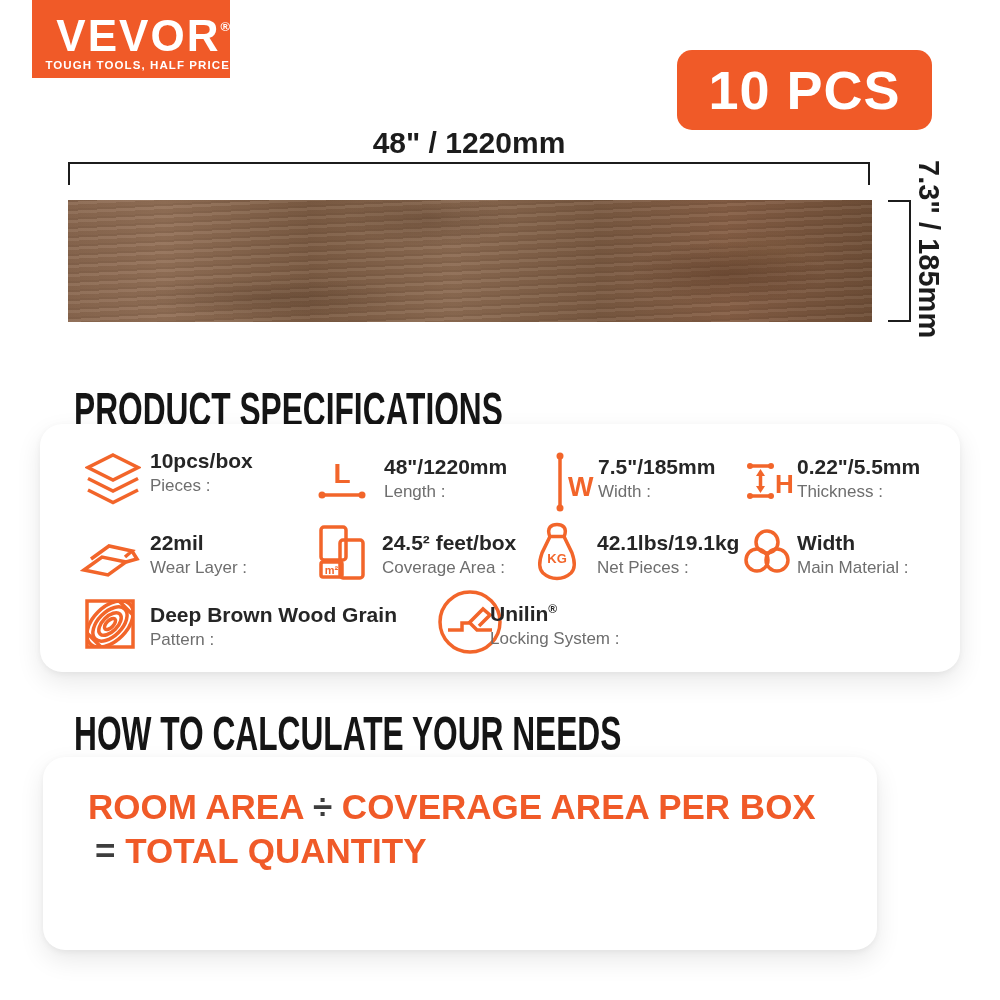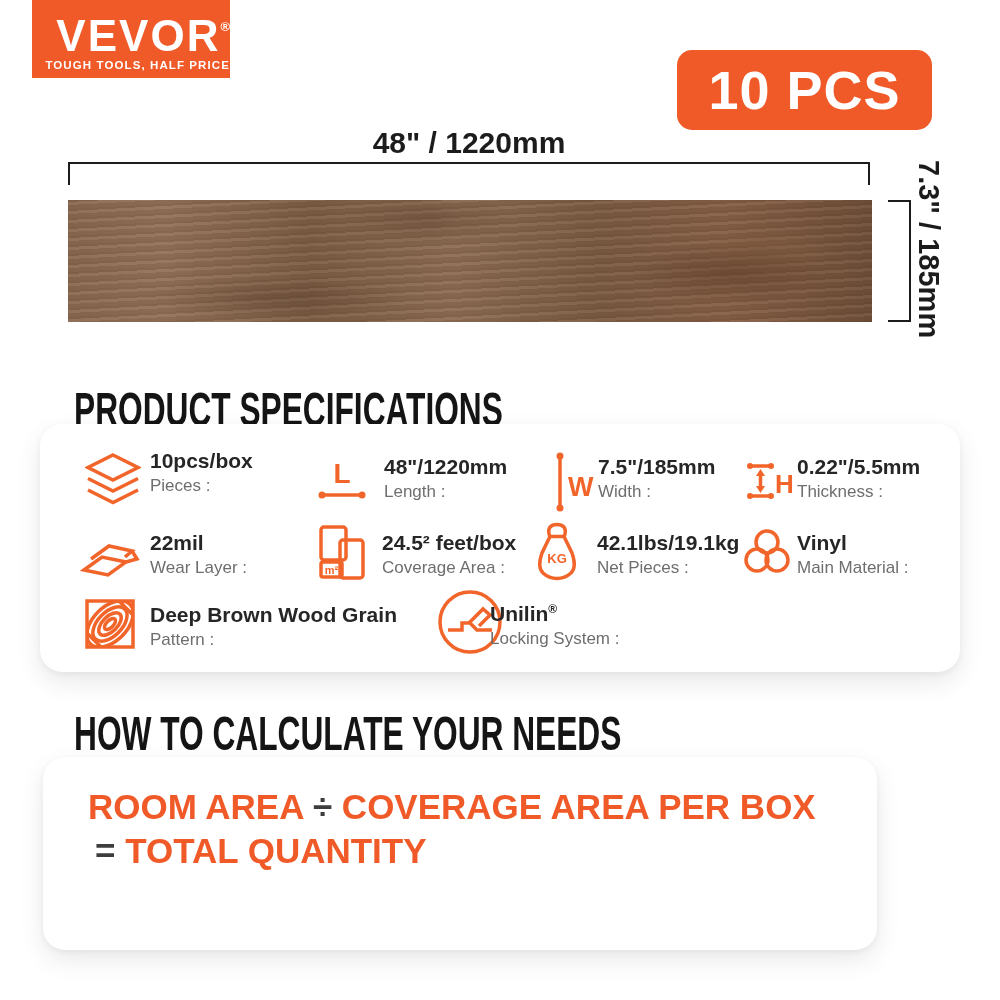--- a/index.html
+++ b/index.html
@@ -218,21 +218,21 @@
 
     <div class="spec-item">
       <span class="spec-icon" style="left:704px;top:104px;width:46px;height:48px;">
         <svg viewBox="0 0 46 48">
             <circle cx="23" cy="14" r="11"></circle>
             <circle cx="13" cy="32" r="11"></circle>
             <circle cx="33" cy="32" r="11"></circle>
           </svg>
       </span>
       <div class="spec-text" style="left:757px;top:106px;">
-        <div class="spec-value">Vinyl</div>
+        <div class="spec-value">Width</div>
         <div class="spec-label">Main Material :</div>
       </div>
     </div>
 
     <div class="spec-item">
       <span class="spec-icon" style="left:44px;top:174px;width:52px;height:52px;">
         <svg viewBox="0 0 52 52">
             <defs>
               <clipPath id="sq">
                 <rect x="3" y="3" width="46" height="46"></rect>

